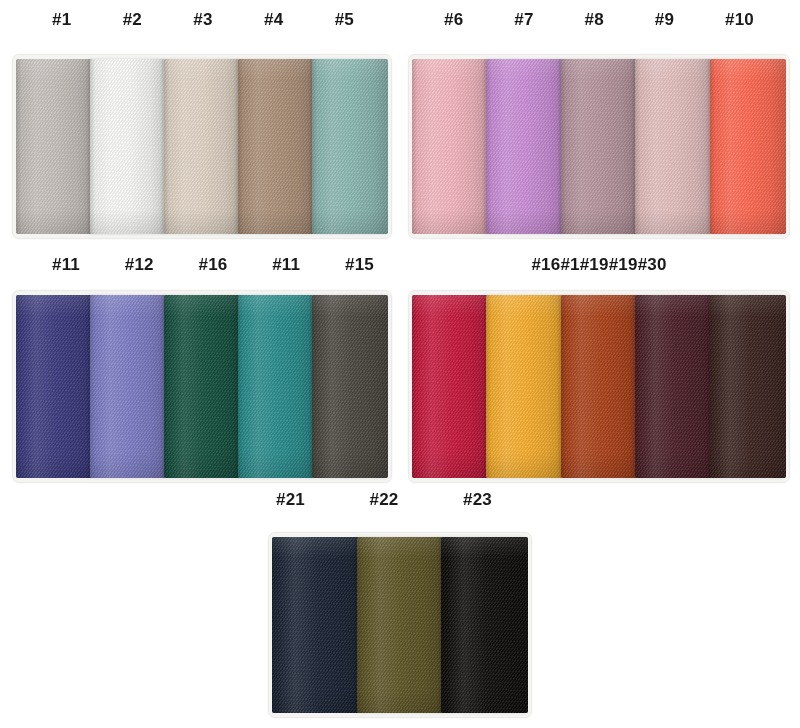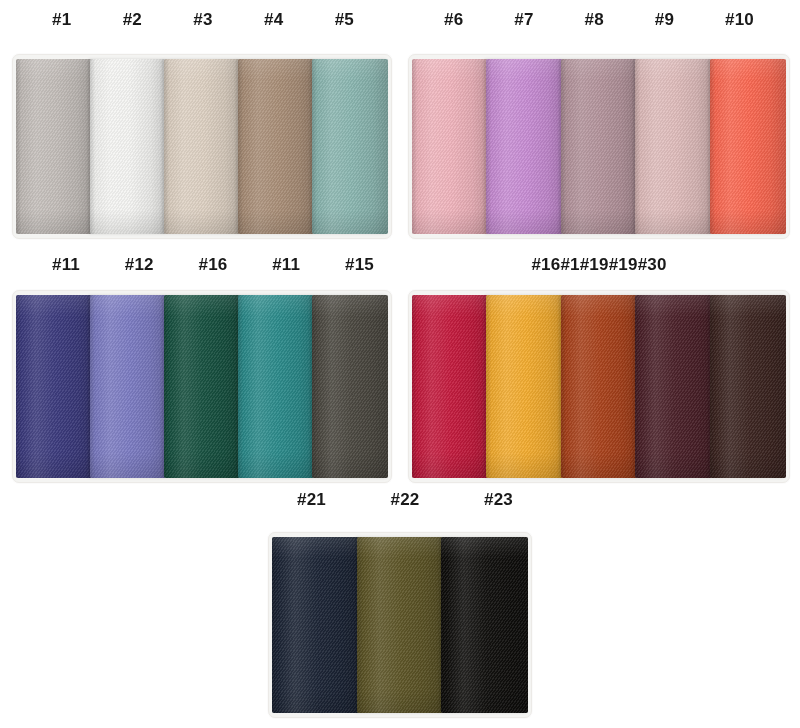--- a/index.html
+++ b/index.html
@@ -191,21 +191,21 @@
   <div class="group" style="left:408px; top:290px; width:382px; height:193px;">
     <div class="group-inner">
       <div class="fabric" style="background:#c3193c;"></div>
       <div class="fabric" style="background:#f2ab2e;"></div>
       <div class="fabric" style="background:#a8411a;"></div>
       <div class="fabric" style="background:#4a2028;"></div>
       <div class="fabric" style="background:#3b2420;"></div>
     </div>
   </div>
 
-  <div class="label-row" style="left:273px; top:491px; width:264px; justify-content:space-between; padding:0 24px; box-sizing:border-box;">
+  <div class="label-row" style="left:252px; top:491px; width:264px; justify-content:space-between; padding:0 24px; box-sizing:border-box;">
     <span class="swatch-label">#21</span>
     <span class="swatch-label">#22</span>
     <span class="swatch-label">#23</span>
   </div>
 
   <div class="group" style="left:268px; top:532px; width:264px; height:186px;">
     <div class="group-inner">
       <div class="fabric" style="background:#1b2435;"></div>
       <div class="fabric" style="background:#5c5426;"></div>
       <div class="fabric" style="background:#100f0d;"></div>

